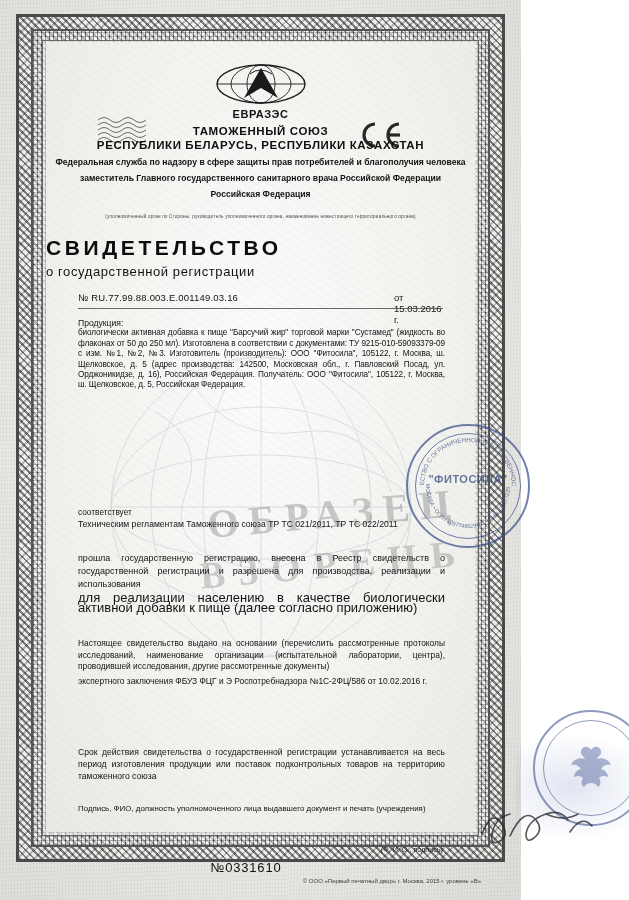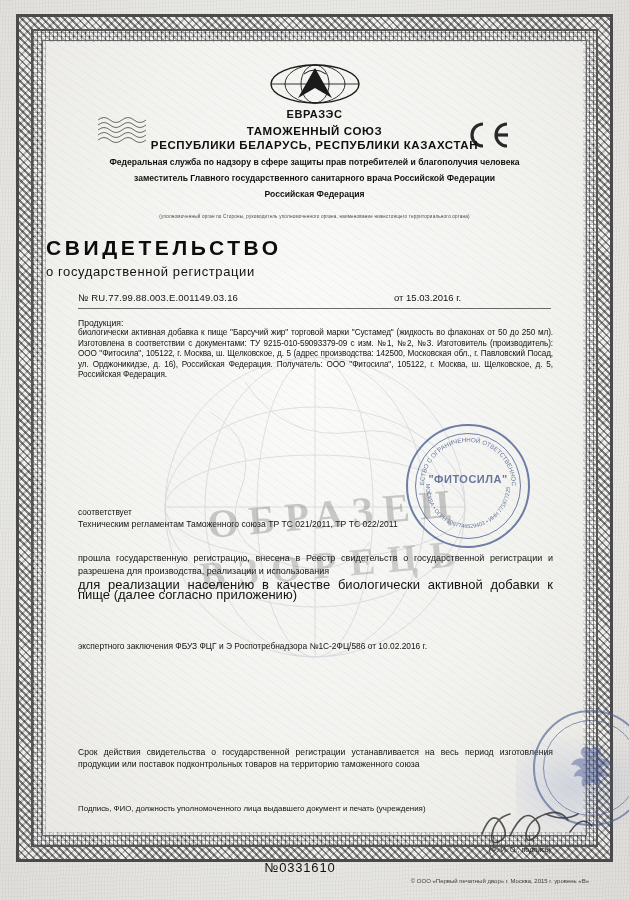--- a/index.html
+++ b/index.html
@@ -11,21 +11,21 @@
     width: 629px;
     height: 900px;
     font-family: "Liberation Sans", sans-serif;
     color: #1a1a1a;
     overflow: hidden;
   }
 
   
   .scan {
     position: relative;
-    width: 629px;
+    width: 521px;
     height: 900px;
     background:
       repeating-linear-gradient(92deg, rgba(0,0,0,0.030) 0px, rgba(0,0,0,0.030) 1px, rgba(255,255,255,0) 1px, rgba(255,255,255,0) 3px),
       repeating-linear-gradient(178deg, rgba(0,0,0,0.022) 0px, rgba(0,0,0,0.022) 1px, rgba(255,255,255,0) 1px, rgba(255,255,255,0) 4px),
       radial-gradient(ellipse at 48% 45%, #f3f3f1 0%, #e9e9e6 55%, #dedcd8 100%);
   }
 
   
   .border-outer {
     position: absolute;
@@ -410,20 +410,21 @@
         <div class="head">соответствует</div>
         <div class="val">Техническим регламентам Таможенного союза ТР ТС 021/2011, ТР ТС 022/2011</div>
       </div>
 
       <div class="sec-reg">
         <div>прошла государственную регистрацию, внесена в Реестр свидетельств о государственной регистрации и разрешена для производства, реализации и использования</div>
         <div class="tail">для реализации населению в качестве биологически активной добавки к пище (далее согласно приложению)</div>
       </div>
 
       <div class="sec-basis">
+        <div>Настоящее свидетельство выдано на основании (перечислить рассмотренные протоколы исследований, наименование организации (испытательной лаборатории, центра), проводившей исследования, другие рассмотренные документы)</div>
         <div class="expert">экспертного заключения ФБУЗ ФЦГ и Э Роспотребнадзора №1С-2ФЦ/586 от 10.02.2016 г.</div>
       </div>
 
       <div class="sec-term">
         <div>Срок действия свидетельства о государственной регистрации устанавливается на весь период изготовления продукции или поставок подконтрольных товаров на территорию таможенного союза</div>
       </div>
 
       <div class="sec-sign">
         <div>Подпись, ФИО, должность уполномоченного лица выдавшего документ и печать (учреждения)</div>
         <div class="sign-right">(Ф. И. О., подпись)</div>

